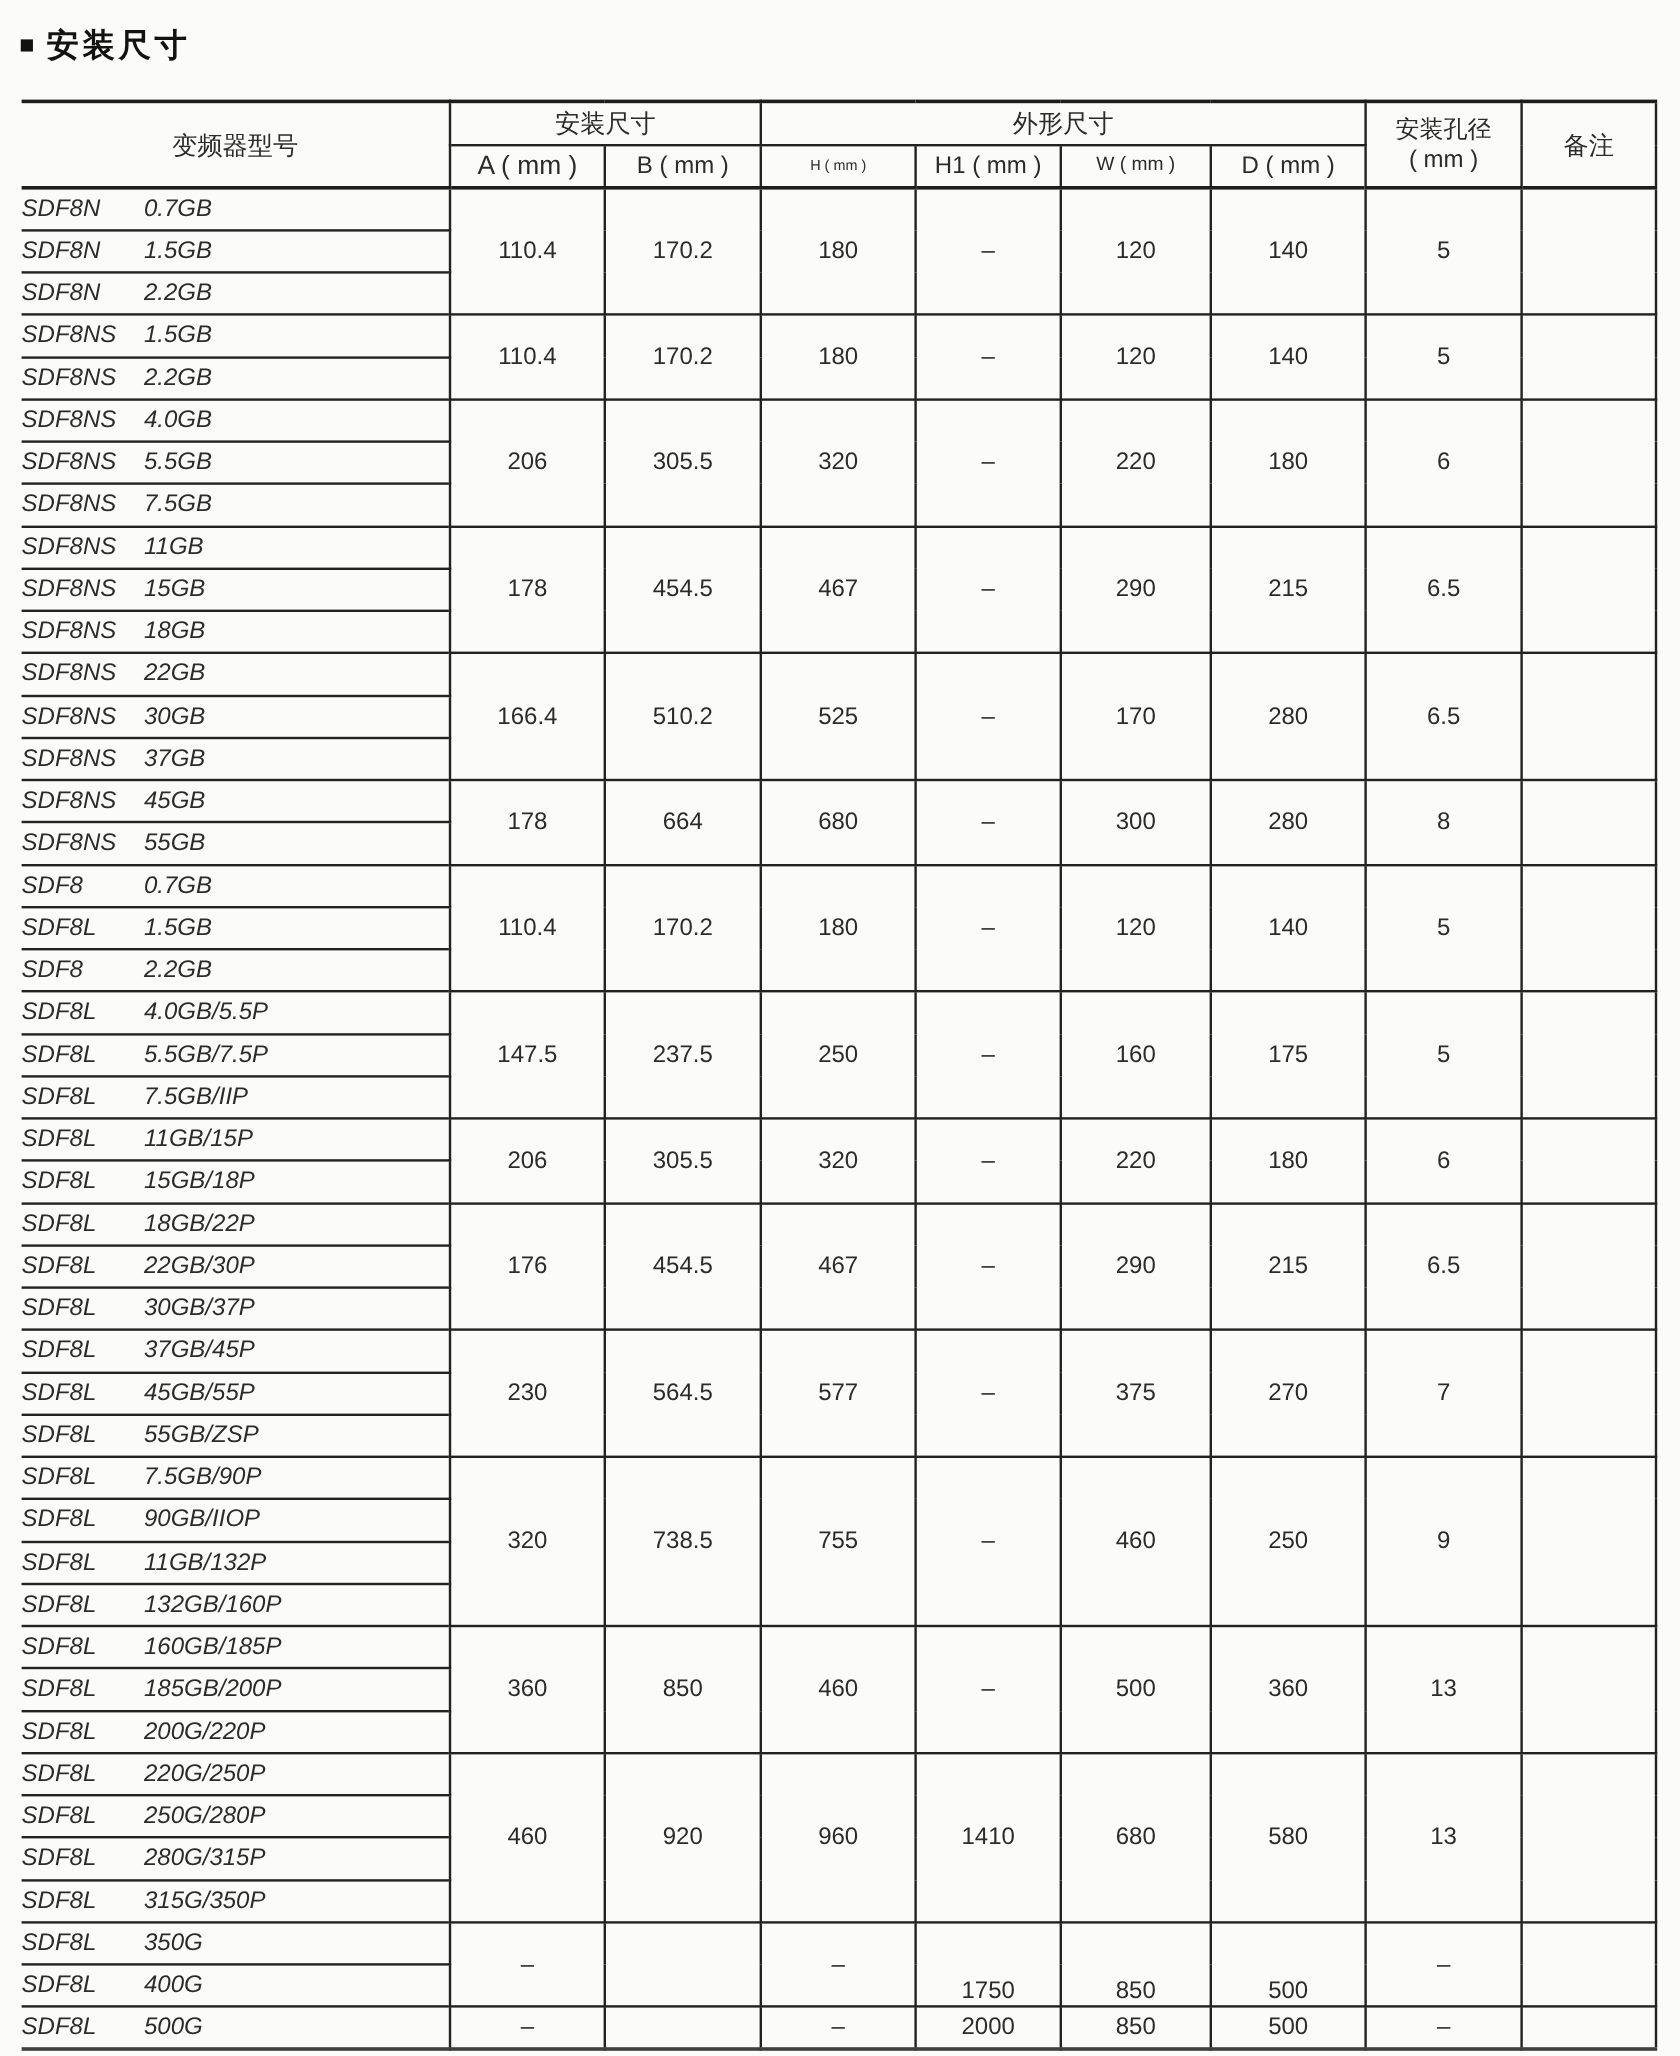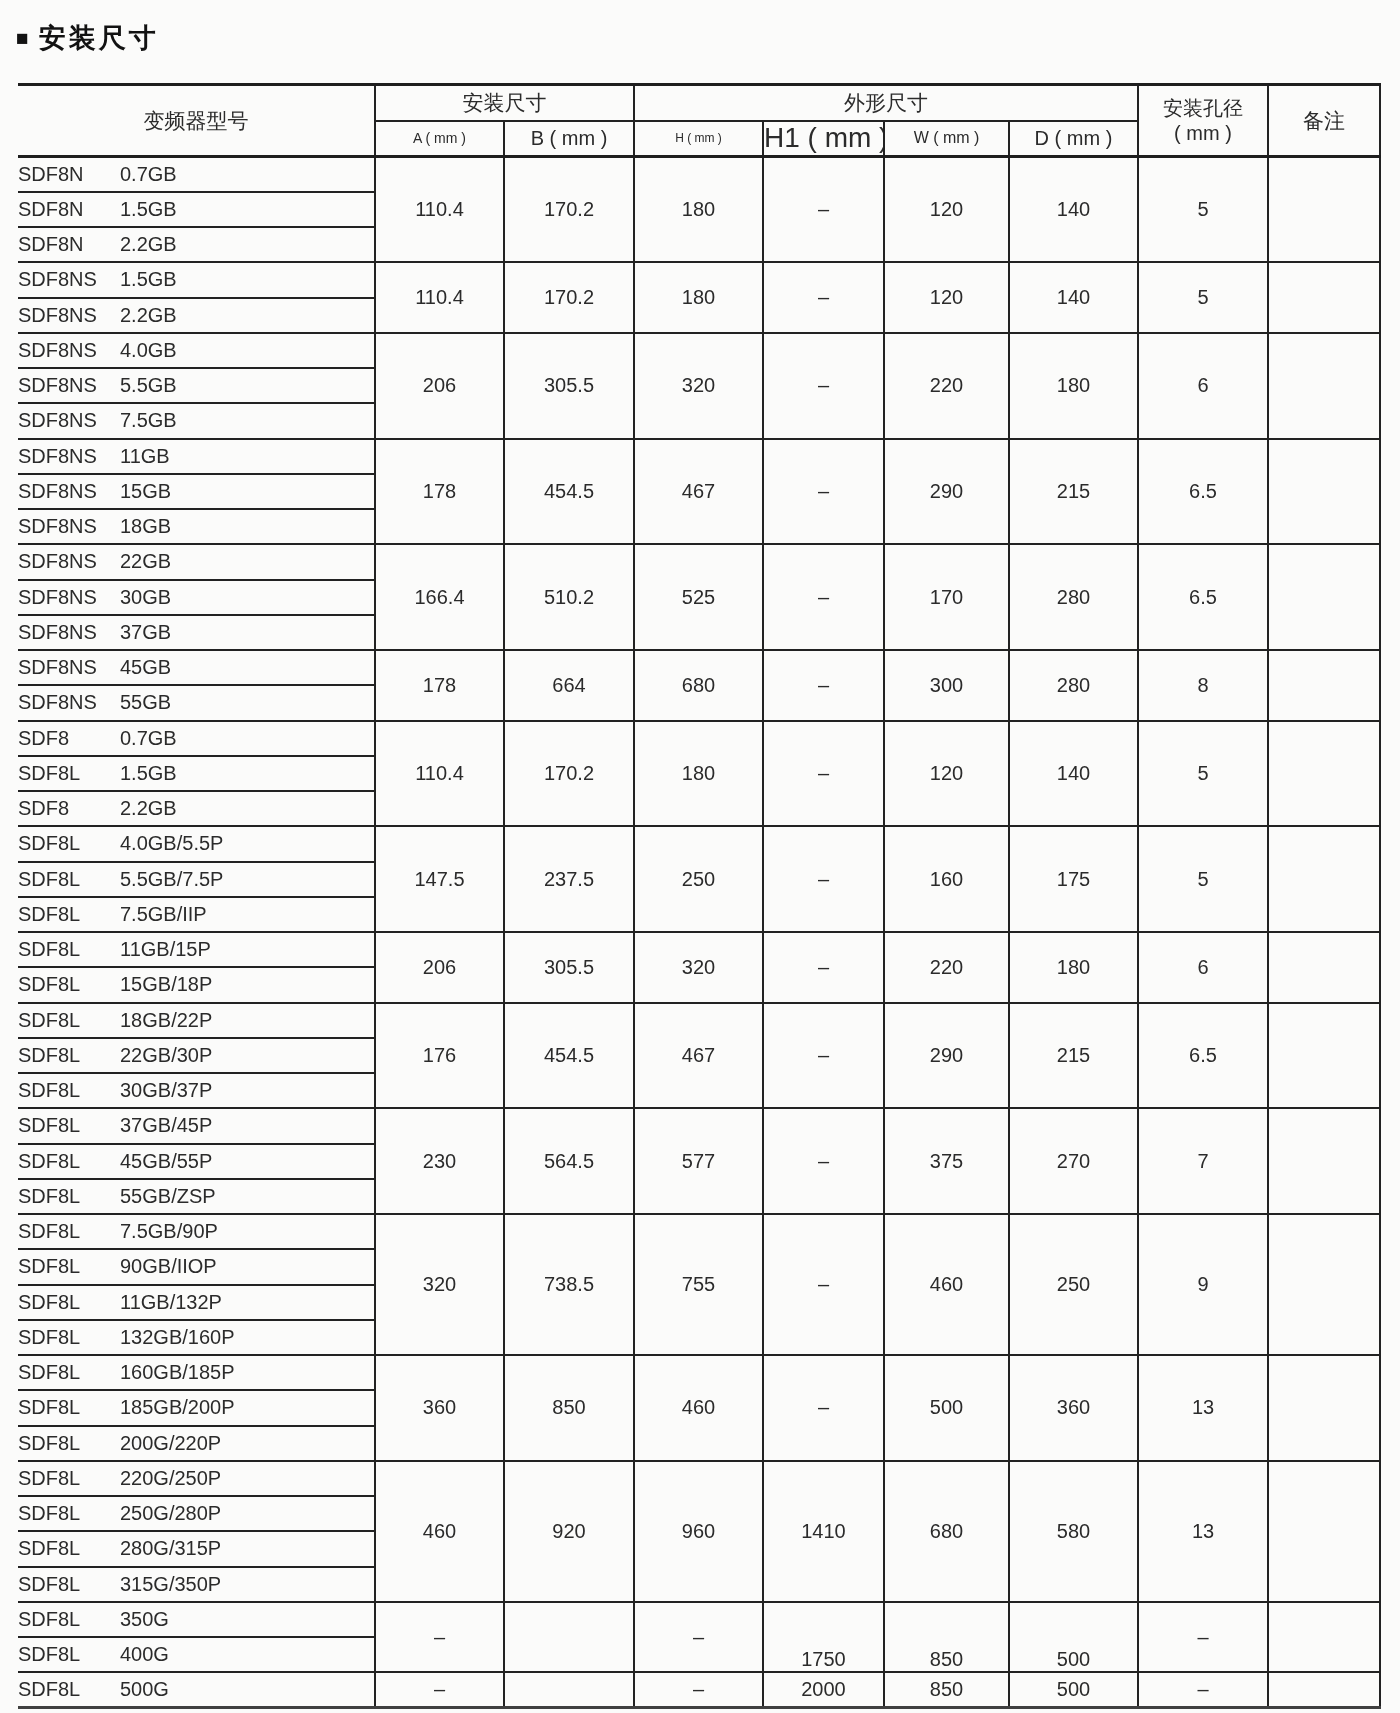--- a/index.html
+++ b/index.html
@@ -36,20 +36,21 @@
   .dim-table tbody tr{height:35.25px;}
   .dim-table th{font-size:21px;text-align:center;vertical-align:middle;}
   .no-left{border-left:none !important;}
   .hdr-bottom{border-bottom:3px solid #1e1e1e !important;}
   .hole-header div{line-height:1.25;font-size:20px;}
   .model-cell{
     font-size:20px;
     padding-left:56px;
     vertical-align:middle;
     border-left:none !important;
+    font-style:italic;
   }
   .model-cell .mname{display:inline-block;width:102px;}
   .val-cell{
     text-align:center;
     vertical-align:middle;
     font-size:20px;
   }
   .va-low{vertical-align:bottom;padding-bottom:5px;}
 </style>
 </head>
@@ -77,24 +78,24 @@
       <th rowspan="2" class="no-left hdr-bottom">变频器型号</th>
       <th colspan="2">安装尺寸</th>
       <th colspan="4">外形尺寸</th>
       <th rowspan="2" class="hdr-bottom hole-header">
         <div>安装孔径</div>
         <div>( mm )</div>
       </th>
       <th rowspan="2" class="hdr-bottom">备注</th>
     </tr>
     <tr>
-      <th class="hdr-bottom" style="font-size:14px">A ( mm )</th>
+      <th class="hdr-bottom" style="font-size:22px">A ( mm )</th>
       <th class="hdr-bottom" style="font-size:20px">B ( mm )</th>
       <th class="hdr-bottom" style="font-size:12px">H ( mm )</th>
-      <th class="hdr-bottom" style="font-size:28px">H1 ( mm )</th>
+      <th class="hdr-bottom" style="font-size:20px">H1 ( mm )</th>
       <th class="hdr-bottom" style="font-size:16px">W ( mm )</th>
       <th class="hdr-bottom" style="font-size:20px">D ( mm )</th>
     </tr>
   </thead>
   <tbody>
       <tr>
         <td class="model-cell"><span class="mname">SDF8N</span><span>0.7GB</span></td>
         <td rowspan="3" class="val-cell">110.4</td>
         <td rowspan="3" class="val-cell">170.2</td>
         <td rowspan="3" class="val-cell">180</td>

